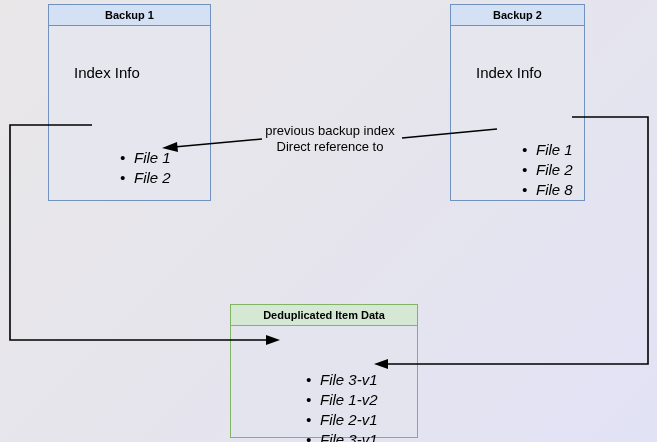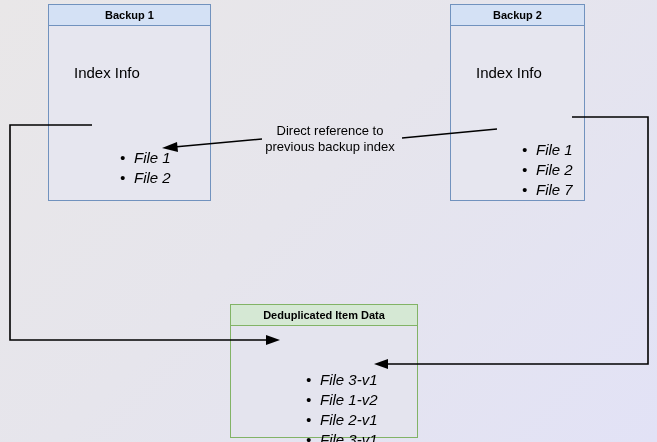--- a/index.html
+++ b/index.html
@@ -138,40 +138,40 @@
     </div>
   </div>
 
   <div class="node blue" style="left:450px; top:4px; width:135px; height:197px;">
     <div class="node-header">Backup 2</div>
     <div class="node-body">
       <div class="index-label" style="left:25px; top:38px;">Index Info</div>
       <ul class="file-list" style="left:42px; top:99px;">
         <li>File 1</li>
         <li>File 2</li>
-        <li>File 7</li>
+        <li>File 8</li>
       </ul>
     </div>
   </div>
 
   <div class="node green" style="left:230px; top:279px; width:188px; height:159px;">
     <div class="node-header">Deduplicated Item Data</div>
     <div class="node-body">
       <ul class="file-list" style="left:46px; top:29px;">
         <li>File 3-v1</li>
         <li>File 1-v2</li>
         <li>File 2-v1</li>
         <li>File 3-v1</li>
       </ul>
     </div>
   </div>
 
   <div class="annotation" style="left:262px; top:123px; width:136px;">
+    <div>previous backup index</div>
     <div>Direct reference to</div>
-    <div>previous backup index</div>
   </div>
 
   <svg id="connectors" viewBox="0 0 657 442">
 
     <g>
       <path d="M 92 125 L 10 125 L 10 340 L 268 340"></path>
       <polygon points="280,340 266,335 266,345"></polygon>
     </g>
 
     <g>

